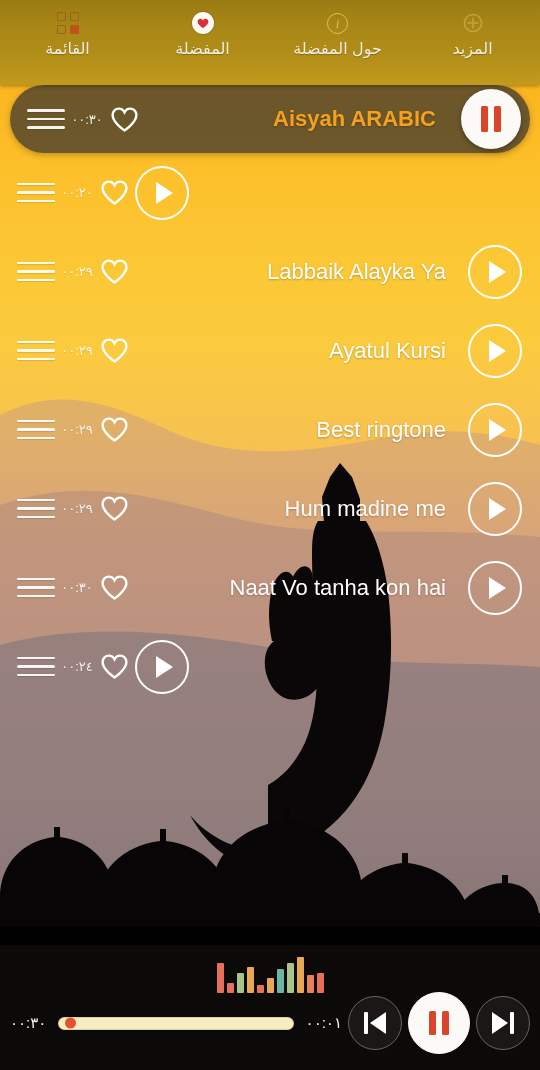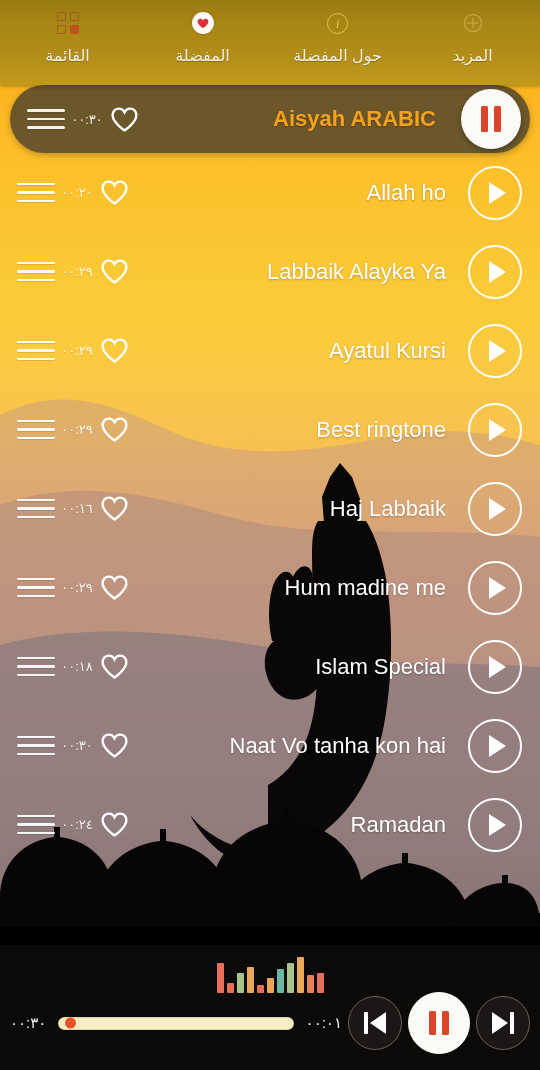--- a/index.html
+++ b/index.html
@@ -17,21 +17,21 @@
     display:flex;align-items:flex-start;justify-content:space-around;
     box-shadow:0 1px 4px rgba(0,0,0,.35);
     z-index:40;
   }
   .tab{
     flex:1;display:flex;flex-direction:column;align-items:center;
     padding-top:9px;cursor:pointer;user-select:none;
   }
   .tab-icon{height:28px;display:flex;align-items:center;justify-content:center;}
   .tab-label{
-    margin-top:9px;font-size:16px;color:#f4efe2;
+    margin-top:2px;font-size:16px;color:#f4efe2;
     direction:rtl;white-space:nowrap;
     text-shadow:0 1px 1px rgba(0,0,0,.25);
   }
   
   .icon-grid{width:22px;height:22px;position:relative;}
   .icon-grid i{position:absolute;width:9px;height:9px;border:1.6px solid #9e5f1f;box-sizing:border-box;border-radius:1px;}
   .icon-grid i:nth-child(1){left:0;top:0;}
   .icon-grid i:nth-child(2){right:0;top:0;}
   .icon-grid i:nth-child(3){left:0;bottom:0;}
   .icon-grid i:nth-child(4){right:0;bottom:0;background:#c0531c;border-color:#c0531c;}
@@ -251,21 +251,20 @@
             <span></span>
             <span></span>
           </div>
         </div>
         <div class="dur">٠٠:٢٠</div>
         <div class="fav">
           <svg width="27" height="25" viewBox="0 0 27 25">
             <path d="M13.5 23.4C13.5 23.4 1.6 15.7 1.6 8.1C1.6 4.2 4.6 1.6 7.8 1.6C10.3 1.6 12.5 3.2 13.5 5.3C14.5 3.2 16.7 1.6 19.2 1.6C22.4 1.6 25.4 4.2 25.4 8.1C25.4 15.7 13.5 23.4 13.5 23.4Z" fill="none" stroke="#ffffff" stroke-width="2.4"></path>
           </svg>
         </div>
-        <div class="title">Allah ho</div>
         <div class="act">
           <div class="playcircle">
             <span class="tri"></span>
           </div>
         </div>
       </div>
       <div class="row">
         <div class="handle">
           <div class="bars">
             <span></span>
@@ -329,41 +328,20 @@
         </div>
       </div>
       <div class="row">
         <div class="handle">
           <div class="bars">
             <span></span>
             <span></span>
             <span></span>
           </div>
         </div>
-        <div class="dur">٠٠:١٦</div>
-        <div class="fav">
-          <svg width="27" height="25" viewBox="0 0 27 25">
-            <path d="M13.5 23.4C13.5 23.4 1.6 15.7 1.6 8.1C1.6 4.2 4.6 1.6 7.8 1.6C10.3 1.6 12.5 3.2 13.5 5.3C14.5 3.2 16.7 1.6 19.2 1.6C22.4 1.6 25.4 4.2 25.4 8.1C25.4 15.7 13.5 23.4 13.5 23.4Z" fill="none" stroke="#ffffff" stroke-width="2.4"></path>
-          </svg>
-        </div>
-        <div class="title">Haj Labbaik</div>
-        <div class="act">
-          <div class="playcircle">
-            <span class="tri"></span>
-          </div>
-        </div>
-      </div>
-      <div class="row">
-        <div class="handle">
-          <div class="bars">
-            <span></span>
-            <span></span>
-            <span></span>
-          </div>
-        </div>
         <div class="dur">٠٠:٢٩</div>
         <div class="fav">
           <svg width="27" height="25" viewBox="0 0 27 25">
             <path d="M13.5 23.4C13.5 23.4 1.6 15.7 1.6 8.1C1.6 4.2 4.6 1.6 7.8 1.6C10.3 1.6 12.5 3.2 13.5 5.3C14.5 3.2 16.7 1.6 19.2 1.6C22.4 1.6 25.4 4.2 25.4 8.1C25.4 15.7 13.5 23.4 13.5 23.4Z" fill="none" stroke="#ffffff" stroke-width="2.4"></path>
           </svg>
         </div>
         <div class="title">Hum madine me</div>
         <div class="act">
           <div class="playcircle">
             <span class="tri"></span>
@@ -371,41 +349,20 @@
         </div>
       </div>
       <div class="row">
         <div class="handle">
           <div class="bars">
             <span></span>
             <span></span>
             <span></span>
           </div>
         </div>
-        <div class="dur">٠٠:١٨</div>
-        <div class="fav">
-          <svg width="27" height="25" viewBox="0 0 27 25">
-            <path d="M13.5 23.4C13.5 23.4 1.6 15.7 1.6 8.1C1.6 4.2 4.6 1.6 7.8 1.6C10.3 1.6 12.5 3.2 13.5 5.3C14.5 3.2 16.7 1.6 19.2 1.6C22.4 1.6 25.4 4.2 25.4 8.1C25.4 15.7 13.5 23.4 13.5 23.4Z" fill="none" stroke="#ffffff" stroke-width="2.4"></path>
-          </svg>
-        </div>
-        <div class="title">Islam Special</div>
-        <div class="act">
-          <div class="playcircle">
-            <span class="tri"></span>
-          </div>
-        </div>
-      </div>
-      <div class="row">
-        <div class="handle">
-          <div class="bars">
-            <span></span>
-            <span></span>
-            <span></span>
-          </div>
-        </div>
         <div class="dur">٠٠:٣٠</div>
         <div class="fav">
           <svg width="27" height="25" viewBox="0 0 27 25">
             <path d="M13.5 23.4C13.5 23.4 1.6 15.7 1.6 8.1C1.6 4.2 4.6 1.6 7.8 1.6C10.3 1.6 12.5 3.2 13.5 5.3C14.5 3.2 16.7 1.6 19.2 1.6C22.4 1.6 25.4 4.2 25.4 8.1C25.4 15.7 13.5 23.4 13.5 23.4Z" fill="none" stroke="#ffffff" stroke-width="2.4"></path>
           </svg>
         </div>
         <div class="title">Naat Vo tanha kon hai</div>
         <div class="act">
           <div class="playcircle">
             <span class="tri"></span>
@@ -419,21 +376,20 @@
             <span></span>
             <span></span>
           </div>
         </div>
         <div class="dur">٠٠:٢٤</div>
         <div class="fav">
           <svg width="27" height="25" viewBox="0 0 27 25">
             <path d="M13.5 23.4C13.5 23.4 1.6 15.7 1.6 8.1C1.6 4.2 4.6 1.6 7.8 1.6C10.3 1.6 12.5 3.2 13.5 5.3C14.5 3.2 16.7 1.6 19.2 1.6C22.4 1.6 25.4 4.2 25.4 8.1C25.4 15.7 13.5 23.4 13.5 23.4Z" fill="none" stroke="#ffffff" stroke-width="2.4"></path>
           </svg>
         </div>
-        <div class="title">Ramadan</div>
         <div class="act">
           <div class="playcircle">
             <span class="tri"></span>
           </div>
         </div>
       </div>
     </div>
 
   <div id="footer">
     <div id="eq">

